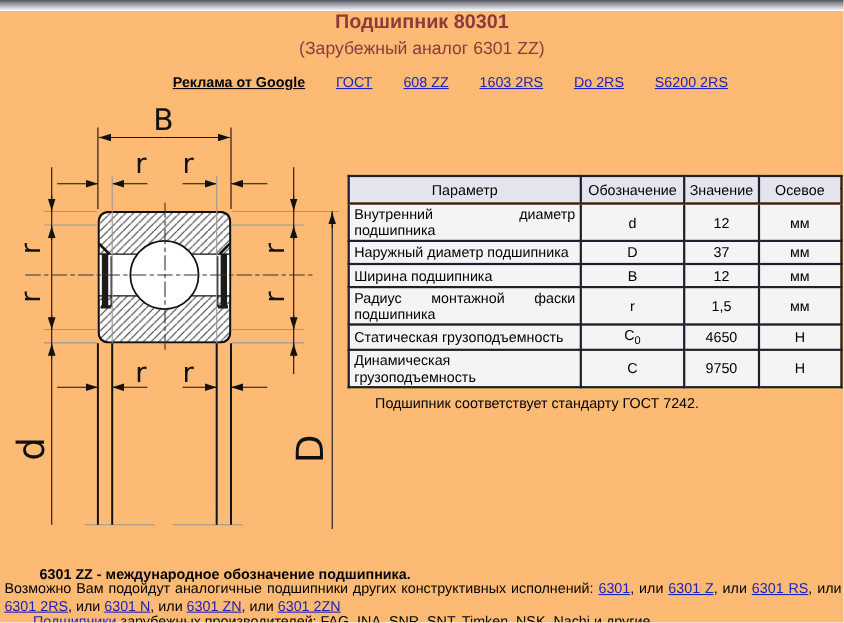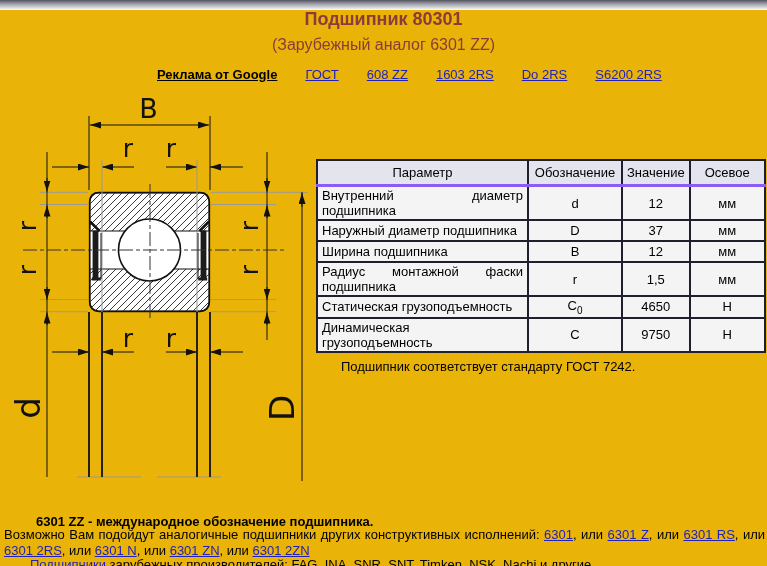--- a/index.html
+++ b/index.html
@@ -1,16 +1,16 @@
 <!DOCTYPE html>
 <html><head>
 <meta charset="utf-8">
 <style>
   html,body{margin:0;padding:0;background:#fff;}
-  #page{position:relative;width:767px;height:566px;overflow:hidden;background:#eab308;
+  #page{position:relative;width:767px;height:566px;overflow:hidden;background:#fdba74;
         font-family:"Liberation Sans",sans-serif;color:#000;}
   .topbar{position:absolute;left:0;top:0;width:767px;height:10px;
         background:linear-gradient(#54545f,#8f8f9b 30%,#ffffff);}
   .title{position:absolute;left:0;top:9px;width:767px;text-align:center;
         font-size:18px;font-weight:bold;color:#8e3a3a;}
   .subtitle{position:absolute;left:0;top:36px;width:767px;text-align:center;
         font-size:16px;color:#8e3a3a;}
   .adbar{position:absolute;left:157px;top:67px;display:flex;gap:28px;font-size:13px;align-items:baseline;text-align:right;}
   .adbar .promo{font-weight:bold;color:#000;text-decoration:underline;}
   a.lnk{color:#2222bb;text-decoration:underline;cursor:pointer;}
@@ -18,21 +18,21 @@
   svg.draw{position:absolute;left:0;top:93px;}
   .dimtxt{font-family:"DejaVu Sans",sans-serif;fill:#111;}
   
   .tbl-title{position:absolute;left:316px;top:159px;width:450px;text-align:right;
         font-size:15px;color:#222;}
   table.specs{position:absolute;left:316px;top:159px;border-collapse:collapse;
         table-layout:fixed;font-size:13px;}
   table.specs td,table.specs th{border:2px solid #1f1f30;background:#f4f4f4;
         padding:1px 4px;font-weight:normal;overflow:hidden;}
   table.specs th{background:#e4e4ee;text-align:center;height:21px;}
-  table.specs thead th{border-bottom:3px solid #8b5cf6;}
+  table.specs thead th{border-bottom:1px solid #8b5cf6;}
   td.c-param{text-align:justify;}
   td.c-mid{text-align:center;}
   tr.rr{height:21px;}
   tr.rr-tall{height:30px;}
   sub.s0{font-size:10px;}
   
   .descr{position:absolute;left:315px;top:358px;width:451px;font-size:13px;line-height:17px;}
   .descr p{margin:0;text-indent:26px;text-align:justify;}
   
   .intl{position:absolute;left:36px;top:501px;font-size:13px;font-weight:bold;}

